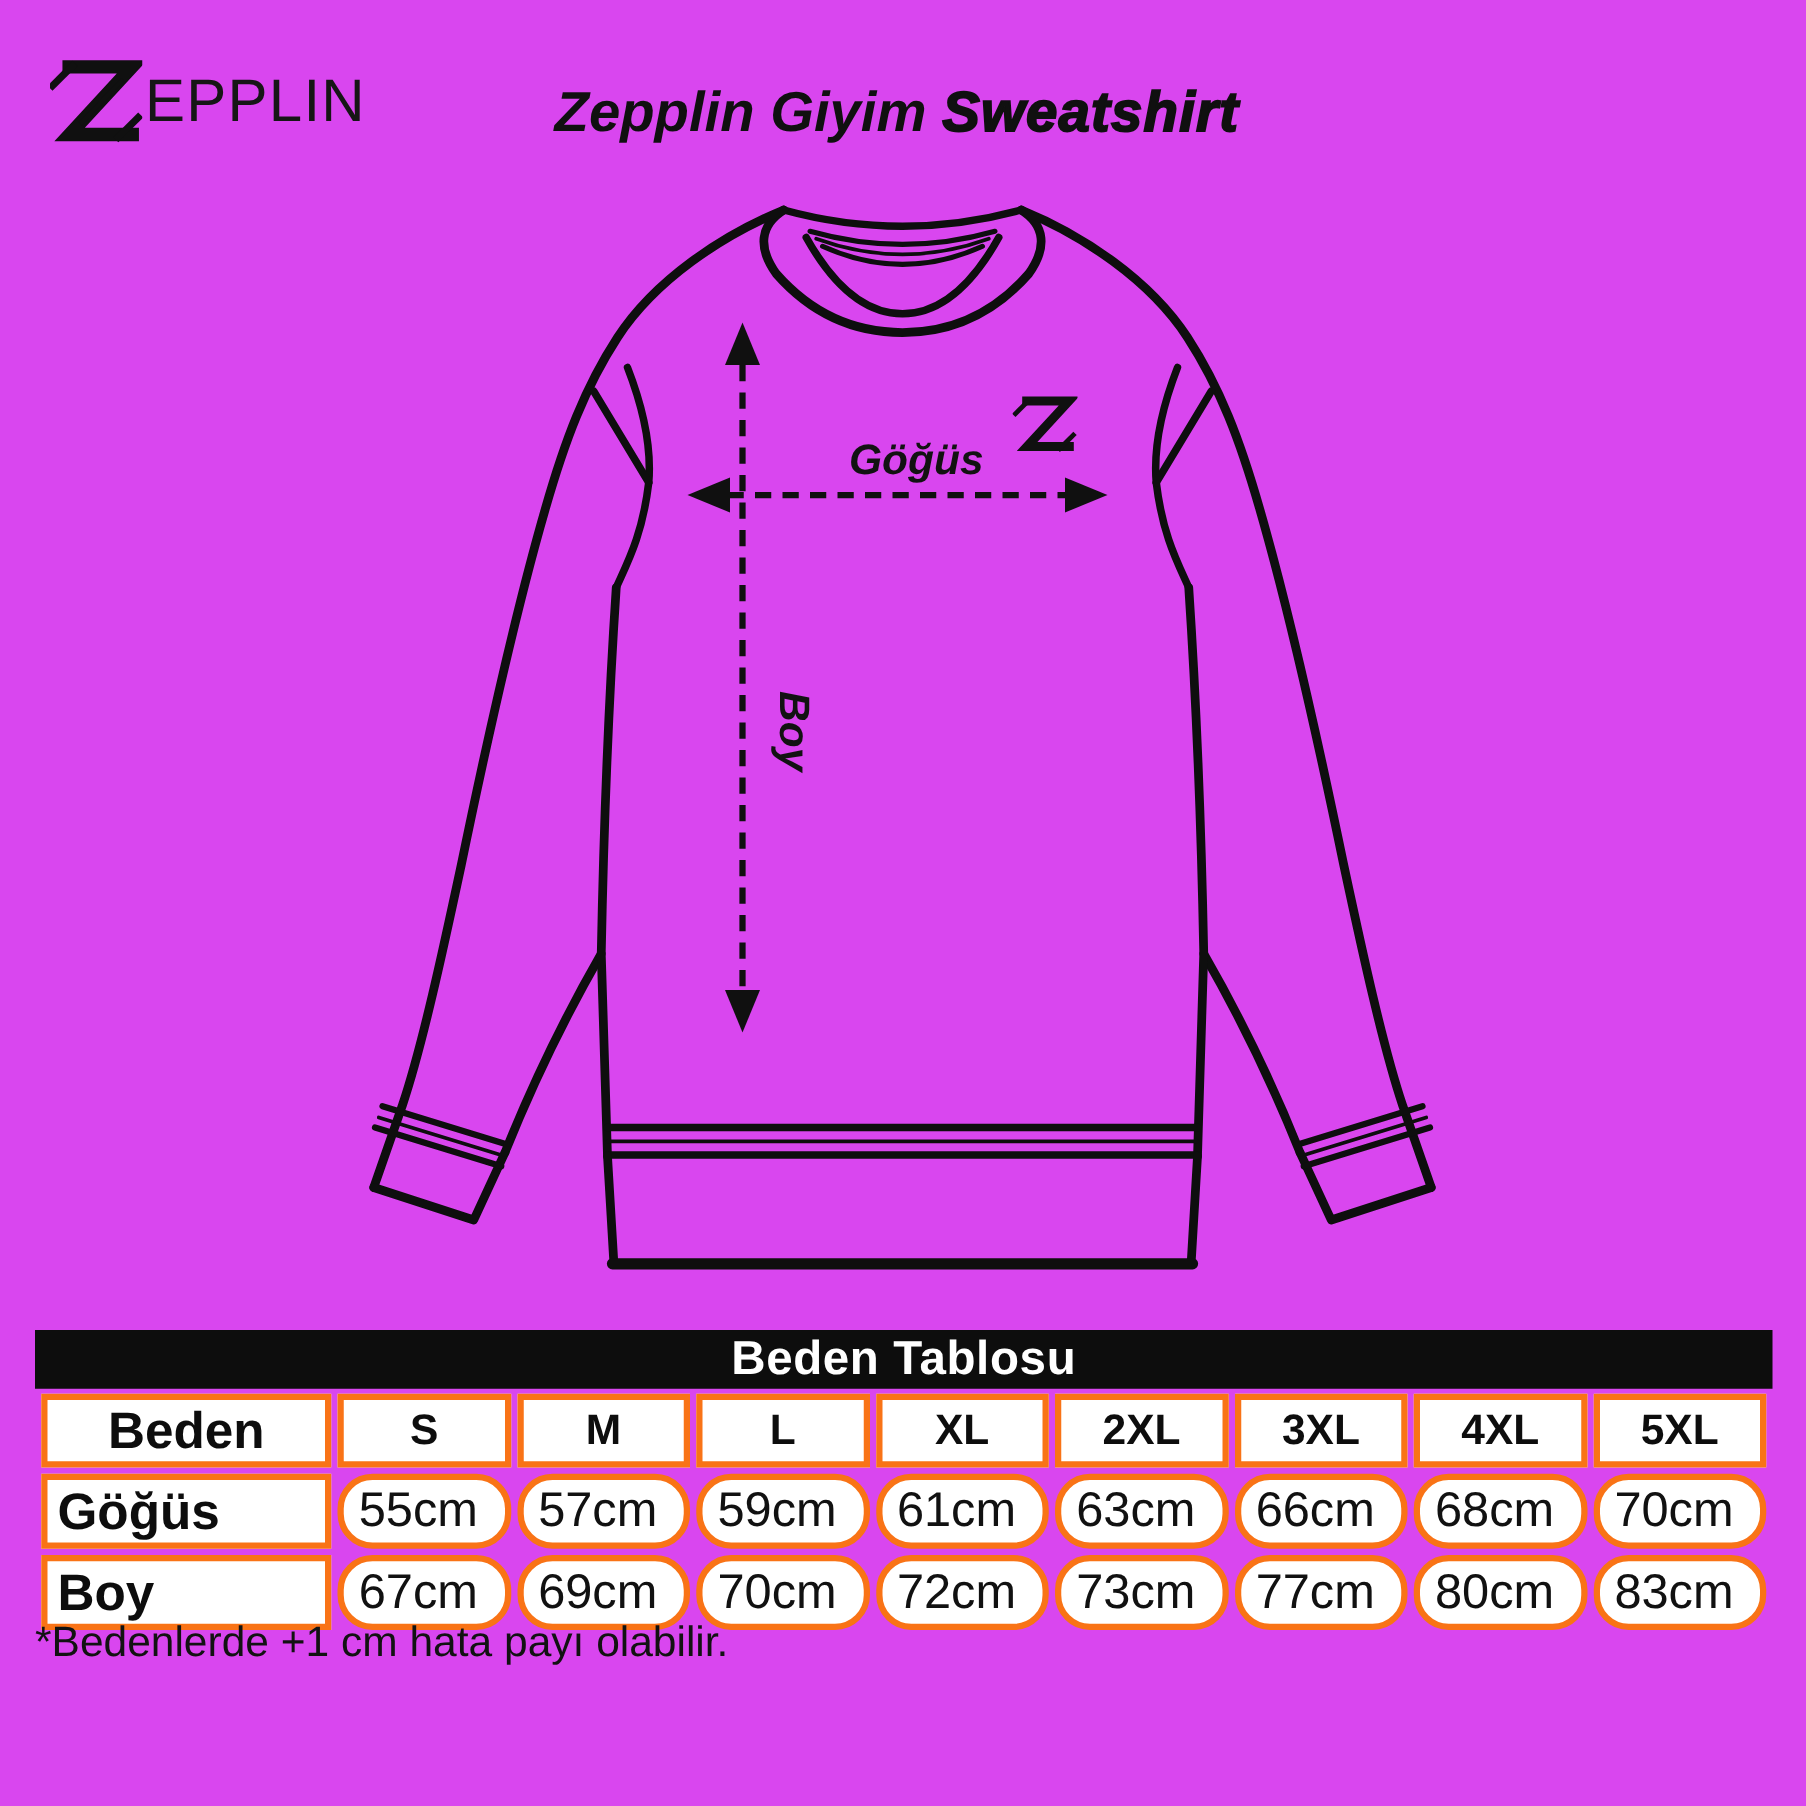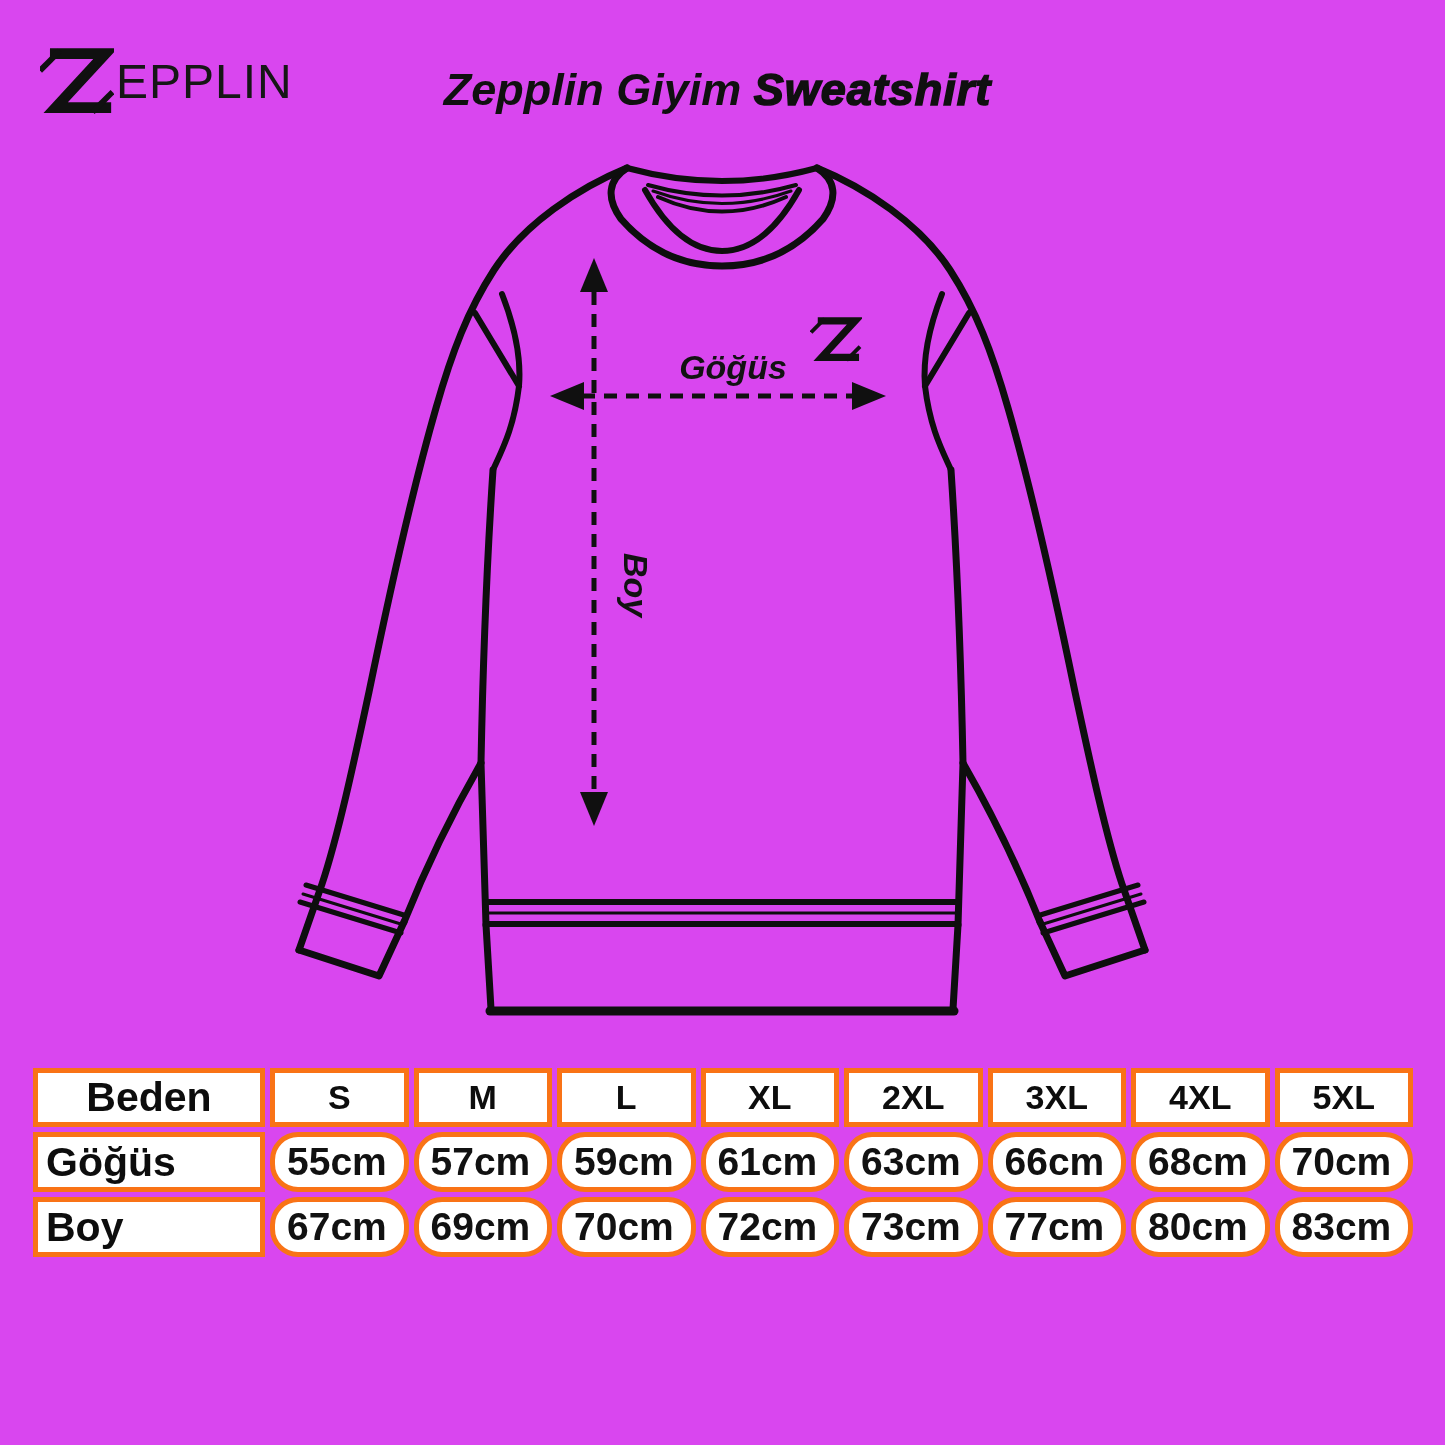--- a/index.html
+++ b/index.html
@@ -101,21 +101,21 @@
   tr.data-row th.row-label {
     height: 48px;
     text-align: left;
     font-size: 41px;
     font-weight: 700;
     padding-left: 8px;
   }
   tr.data-row td.val {
     height: 48px;
     font-size: 39px;
-    font-weight: 700;
+    font-weight: 400;
     text-align: left;
     padding-left: 12px;
     color: #111111;
     border-radius: 28px;
   }
 
   .footnote {
     position: absolute;
     left: 28px;
     top: 1295px;
@@ -212,20 +212,21 @@
       <path d="M582,396 L854,396" stroke="#101010" stroke-width="5" stroke-dasharray="13 9" fill="none"></path>
       <polygon points="550,396 584,382 584,410" fill="#101010"></polygon>
       <polygon points="886,396 852,382 852,410" fill="#101010"></polygon>
     </g>
 
     <text class="lbl" x="733" y="379" text-anchor="middle">Göğüs</text>
     <text class="lbl" transform="translate(624,585) rotate(90)" text-anchor="middle">Boy</text>
   </svg>
 
   <div class="table-wrap">
+    <div class="table-title">Beden Tablosu</div>
     <table class="size-table">
       <colgroup>
         <col class="c0">
           <col>
           <col>
           <col>
           <col>
           <col>
           <col>
           <col>
@@ -262,14 +263,15 @@
         <td class="val">72cm</td>
         <td class="val">73cm</td>
         <td class="val">77cm</td>
         <td class="val">80cm</td>
         <td class="val">83cm</td>
       </tr>
       </tbody>
     </table>
   </div>
 
+  <div class="footnote">*Bedenlerde +1 cm hata payı olabilir.</div>
 
 </div>
 
 </body></html>

